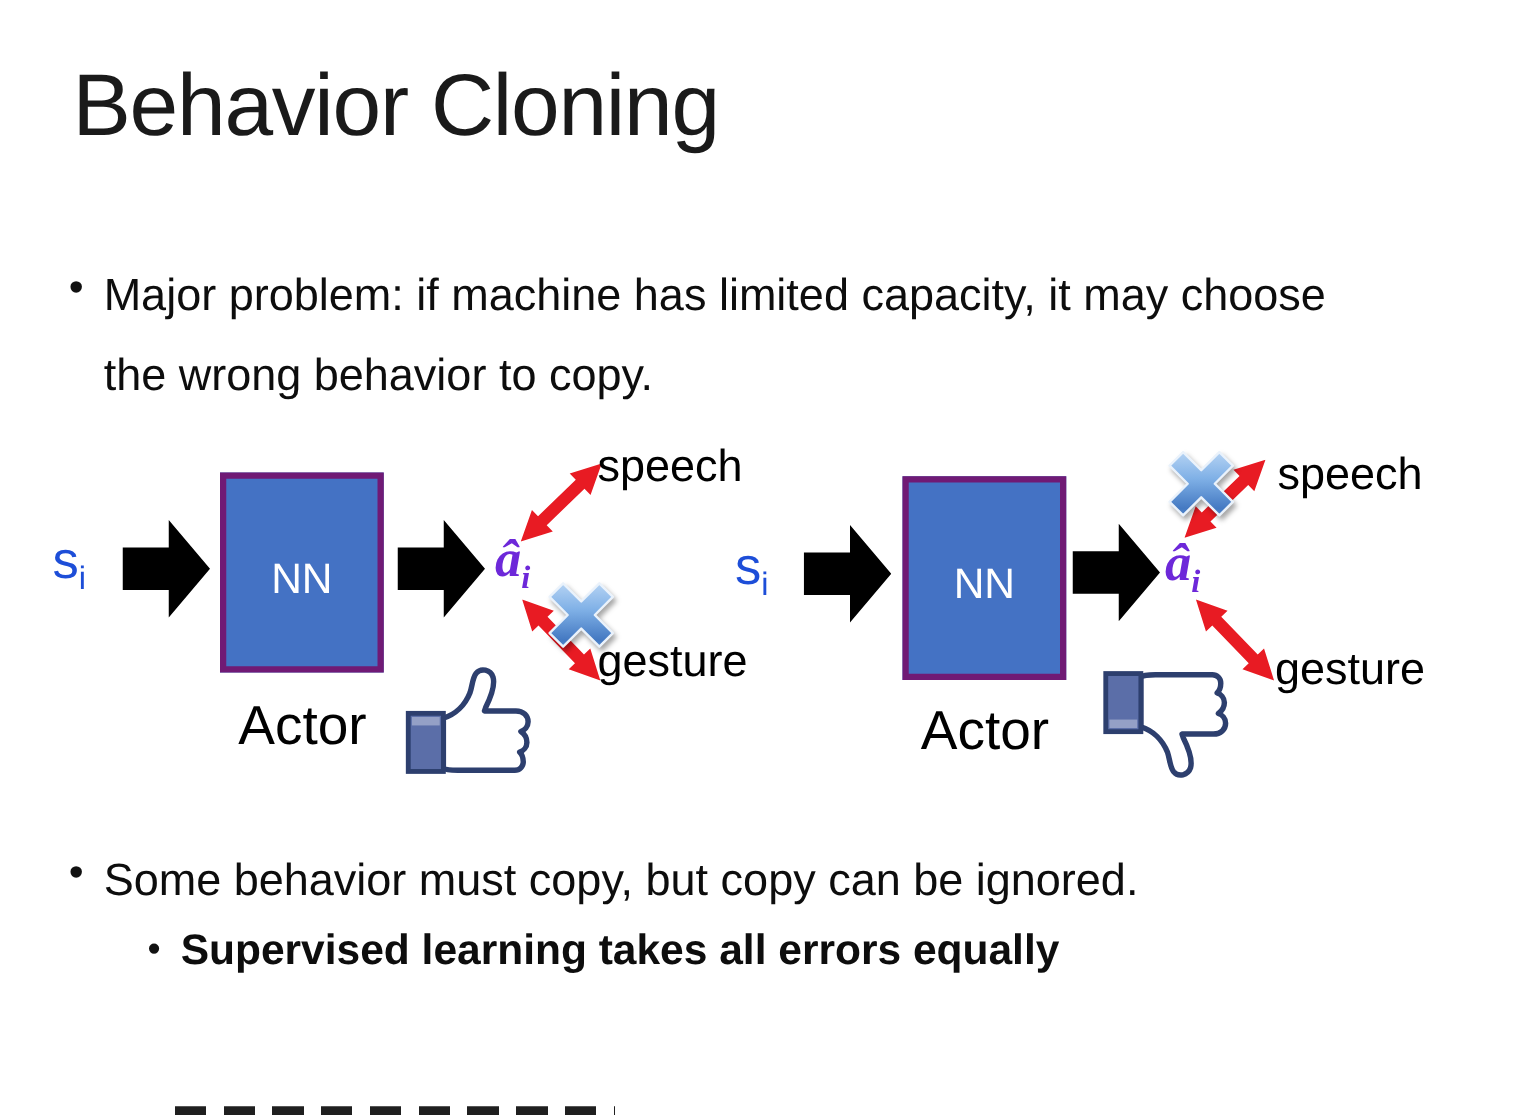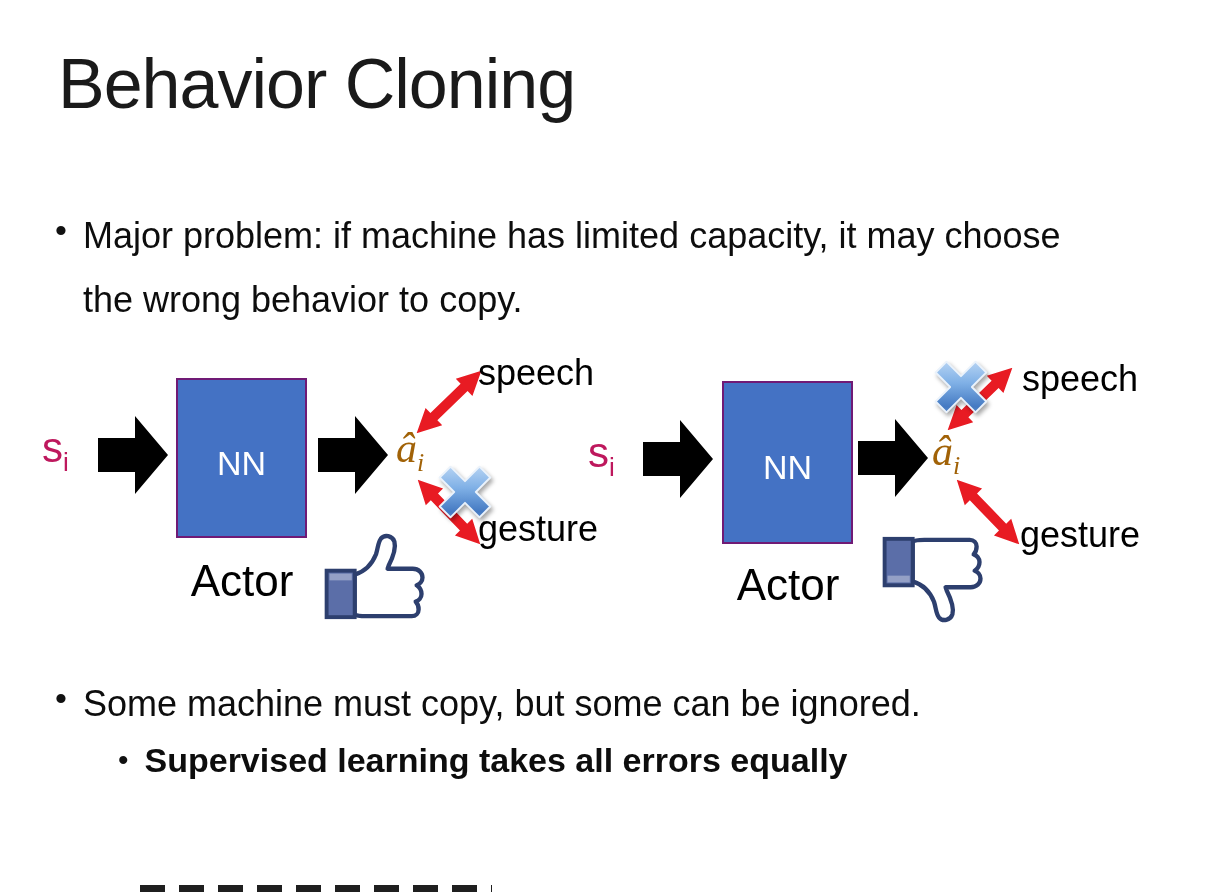--- a/index.html
+++ b/index.html
@@ -18,30 +18,30 @@
   .bullet-row{position:absolute;display:flex;gap:16px;}
   .bullet-row .dot{font-size:34px;line-height:52px;}
   .bullet-row .txt{font-size:36px;line-height:64px;color:#0d0d0d;}
   #bullet1{left:55px;top:204px;width:1020px;}
   #bullet2{left:55px;top:672px;width:1100px;}
   #subbullet{left:118px;top:736px;width:1000px;}
   #subbullet .dot{font-size:30px;line-height:48px;}
   #subbullet .txt{font-size:34px;line-height:48px;font-weight:bold;}
 
   
-  .state-label{position:absolute;font-size:42px;color:#be185d;}
+  .state-label{position:absolute;font-size:42px;color:#1d4ed8;}
   .state-label sub{font-size:26px;}
   .nn-box{
     position:absolute;width:131px;height:160px;
-    background:#4472C4;border:2px solid #701a75;box-sizing:border-box;
+    background:#4472C4;border:5px solid #701a75;box-sizing:border-box;
     display:flex;align-items:center;justify-content:center;
   }
   .nn-box .nn-text{color:#ffffff;font-size:34px;margin-top:10px;}
   .actor-label{position:absolute;width:132px;text-align:center;font-size:44px;color:#000;}
-  .out-label{position:absolute;font-family:"Liberation Serif", serif;font-style:italic;font-size:42px;color:#a16207;}
+  .out-label{position:absolute;font-family:"Liberation Serif", serif;font-style:italic;font-size:42px;color:#6d28d9;font-weight:bold;}
   .out-label sub{font-size:26px;}
   .branch-label{position:absolute;font-size:36px;color:#000;}
   .blockarrow{position:absolute;width:70px;height:84px;}
   .redarrow{position:absolute;width:90px;height:28px;}
   .cross{position:absolute;width:64px;height:64px;filter:drop-shadow(2px 3px 2px rgba(0,0,0,0.35));}
   .thumb{position:absolute;width:112px;height:92px;}
   .thumb.down{transform:scaleY(-1);}
 
   .bottom-dashes{
     position:absolute;left:140px;top:885px;width:352px;height:7px;
@@ -152,21 +152,21 @@
 
     <div class="actor-label" style="left:722px;top:560px;">Actor</div>
 
     <svg class="thumb down" style="left:878px;top:534px;" viewBox="0 0 110 95">
       <use href="#thumbShape" fill="#5B6EA8" stroke="#2D3F6E"></use>
     </svg>
   </div>
 
   <div class="bullet-row" id="bullet2">
     <span class="dot">•</span>
-    <span class="txt">Some machine must copy, but some can be ignored.</span>
+    <span class="txt">Some behavior must copy, but copy can be ignored.</span>
   </div>
 
   <div class="bullet-row" id="subbullet">
     <span class="dot">•</span>
     <span class="txt">Supervised learning takes all errors equally</span>
   </div>
 
   <div class="bottom-dashes"></div>
 
 </div>

